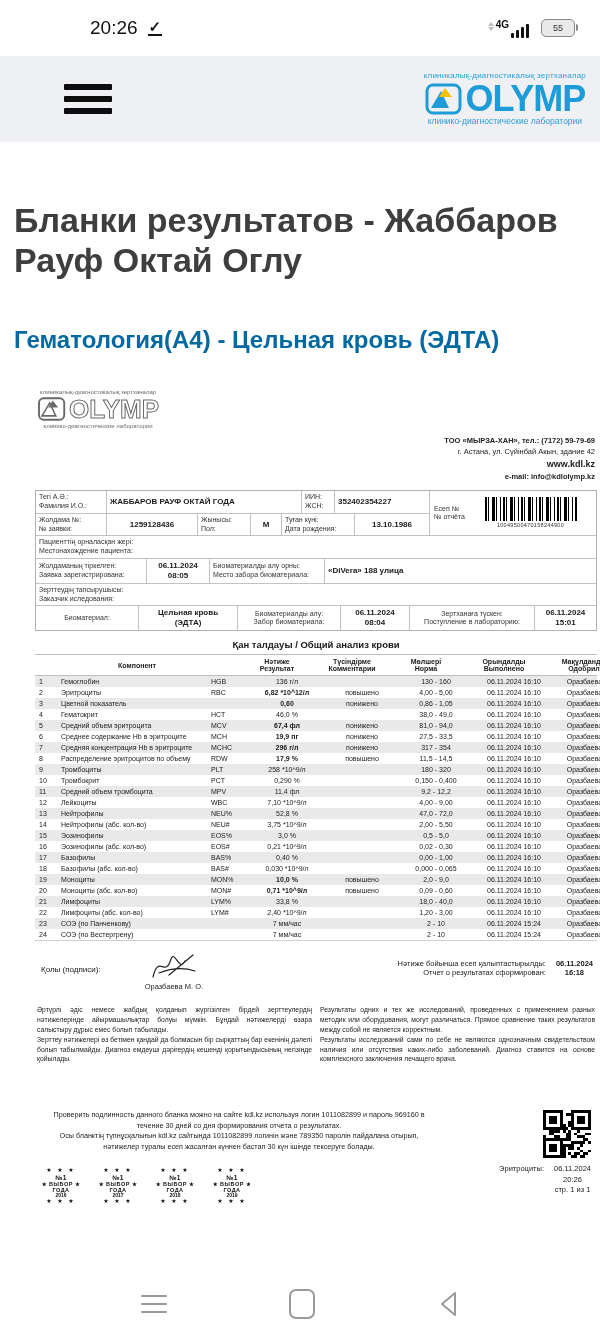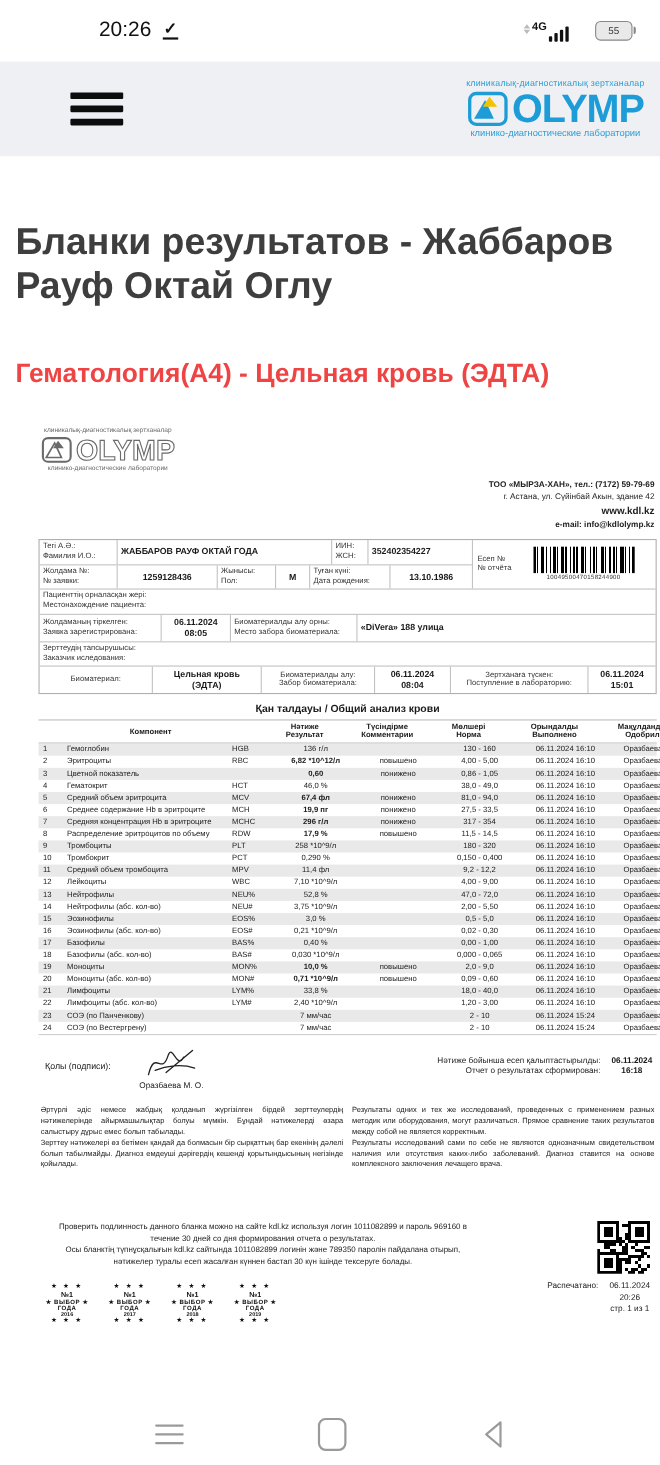--- a/index.html
+++ b/index.html
@@ -8,21 +8,21 @@
     background:#ffffff;font-family:"Liberation Sans",sans-serif;color:#1a1a1a;
   }
   .pre{white-space:pre-line;}
 
   
   .status-bar{height:56px;display:flex;align-items:center;justify-content:space-between;
     padding:0 22px 0 90px;background:#ffffff;}
   .status-left{display:flex;align-items:center;gap:10px;}
   .status-time{font-size:19px;color:#111;}
   .check-icon{font-size:15px;font-weight:bold;color:#111;border-bottom:2px solid #111;line-height:14px;padding:0 1px;}
-  .status-right{display:flex;align-items:flex-start;gap:24px;}
+  .status-right{display:flex;align-items:flex-start;gap:12px;}
   .net{display:flex;align-items:flex-end;gap:2px;}
   .net-arrows{display:flex;flex-direction:column;gap:1px;margin-bottom:7px;}
   .tri-up{width:0;height:0;border-left:3px solid transparent;border-right:3px solid transparent;border-bottom:4px solid #bbb;}
   .tri-down{width:0;height:0;border-left:3px solid transparent;border-right:3px solid transparent;border-top:4px solid #bbb;}
   .net-4g{font-size:10px;font-weight:bold;color:#111;margin-bottom:8px;}
   .bars{display:flex;align-items:flex-end;gap:2px;height:16px;}
   .bars i{display:block;width:3px;background:#111;border-radius:1px;}
   .battery{display:flex;align-items:center;margin-bottom:1px;}
   .battery-body{width:32px;height:16px;border:1px solid #888;border-radius:5px;background:#e9e9e9;
     display:flex;align-items:center;justify-content:center;font-size:9px;color:#333;}
@@ -34,21 +34,21 @@
   .hamburger{display:flex;flex-direction:column;gap:6px;cursor:pointer;}
   .hamburger i{display:block;width:48px;height:6px;background:#0d0d0d;border-radius:1px;}
   .brand{display:flex;flex-direction:column;align-items:center;line-height:1;margin-right:4px;}
   .brand-top{font-size:8px;color:#2a9fd8;letter-spacing:.2px;margin-bottom:1px;}
   .brand-row{display:flex;align-items:center;gap:3px;}
   .brand-name{font-size:36px;font-weight:800;color:#1e9cd7;letter-spacing:-1px;}
   .brand-bottom{font-size:8.5px;color:#2a9fd8;margin-top:0px;}
 
   
   .page-title{margin:58px 14px 0 14px;font-size:34px;line-height:1.18;font-weight:bold;color:#3e3e3e;}
-  .page-subtitle{margin:46px 14px 0 14px;font-size:24px;line-height:1.2;font-weight:bold;color:#ef4444;}
+  .page-subtitle{margin:46px 14px 0 14px;font-size:24px;line-height:1.2;font-weight:bold;color:#0369a1;}
 
   
   .doc{margin:32px 3px 0 35px;color:#1a1a1a;}
   .doc-header{display:flex;justify-content:space-between;align-items:flex-start;padding:2px 2px 8px 2px;}
   .doc-logo{display:flex;flex-direction:column;align-items:center;line-height:1;}
   .doc-logo-top,.doc-logo-bottom{font-size:6px;color:#6a6a6a;}
   .doc-logo-row{display:flex;align-items:center;gap:2px;margin:1px 0;}
   .doc-logo-name{font-size:26px;font-weight:800;letter-spacing:0px;color:#ffffff;
     -webkit-text-stroke:1px #6a6a6a;}
   .doc-contacts{text-align:right;font-size:7.5px;line-height:1.5;color:#222;margin-top:46px;}
@@ -92,21 +92,21 @@
   .c-result{width:72px;flex:none;text-align:center;}
   .c-comment{width:70px;flex:none;text-align:center;}
   .c-norm{width:70px;flex:none;text-align:center;}
   .c-performed{width:78px;flex:none;text-align:center;}
   .c-approved{width:74px;flex:none;text-align:center;}
   .h-component{width:200px;flex:none;}
   .bold{font-weight:bold;}
 
   
   .sig-row{display:flex;justify-content:space-between;margin:10px 4px 0 6px;}
-  .sig-left{display:flex;align-items:flex-start;gap:26px;font-size:8px;}
+  .sig-left{display:flex;align-items:flex-start;gap:44px;font-size:8px;}
   .sig-label{margin-top:14px;}
   .sig-block{display:flex;flex-direction:column;align-items:center;}
   .sig-name{font-size:7.5px;margin-top:1px;}
   .sig-right{display:flex;gap:10px;font-size:7.5px;text-align:right;margin-top:8px;}
   .sig-right .b{font-weight:bold;text-align:center;}
 
   
   .disc{display:flex;gap:8px;margin:14px 2px 0 2px;font-size:6.8px;line-height:1.45;text-align:justify;color:#222;}
   .disc > div{flex:1;}
 
@@ -758,21 +758,21 @@
             <rect x="4" y="16" width="1" height="1" fill="#000"></rect>
             <rect x="5" y="16" width="1" height="1" fill="#000"></rect>
             <rect x="6" y="16" width="1" height="1" fill="#000"></rect>
             <rect x="7" y="16" width="1" height="1" fill="#000"></rect>
             <rect x="10" y="16" width="1" height="1" fill="#000"></rect>
             <rect x="11" y="16" width="1" height="1" fill="#000"></rect>
             <rect x="13" y="16" width="1" height="1" fill="#000"></rect>
             <rect x="14" y="16" width="1" height="1" fill="#000"></rect>
           </svg></div>
       <div class="printed">
-        <span>Распечатано:</span>
+        <span>Эритроциты:</span>
         <span class="vals pre">06.11.2024
 20:26
 стр. 1 из 1</span>
       </div>
     </div>
   </div>
 </div>
 
 <div class="nav-bar">
   <div class="nav-recents">

